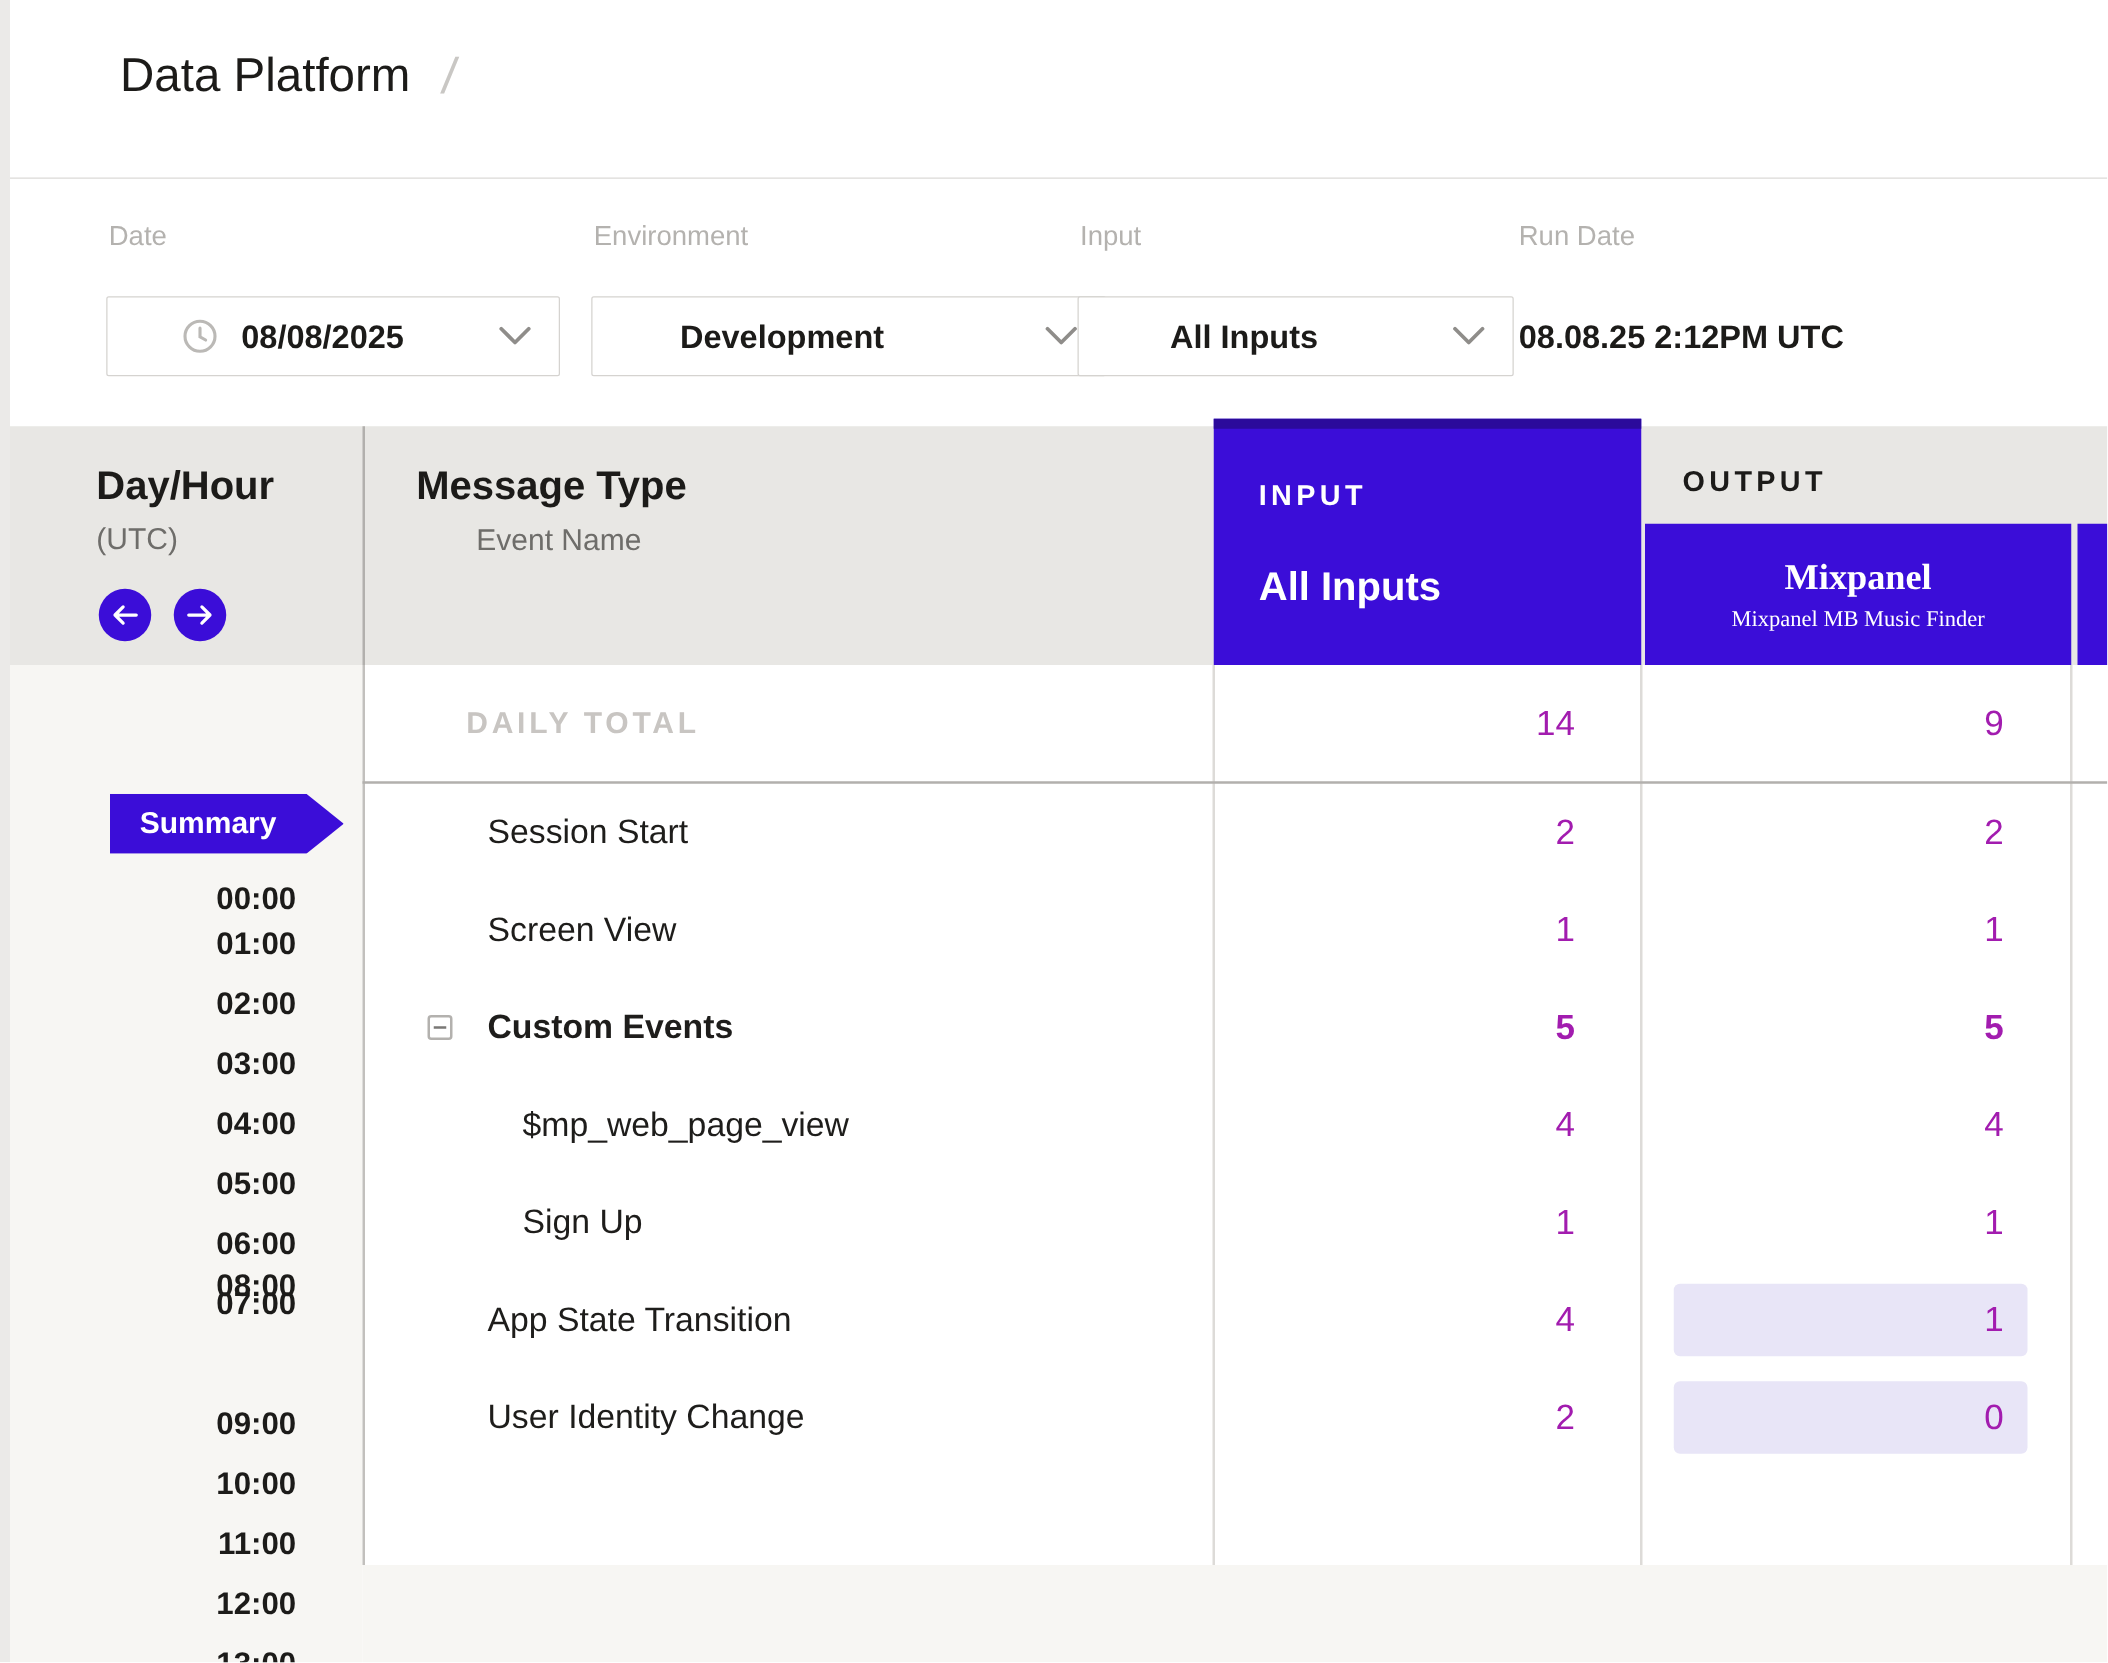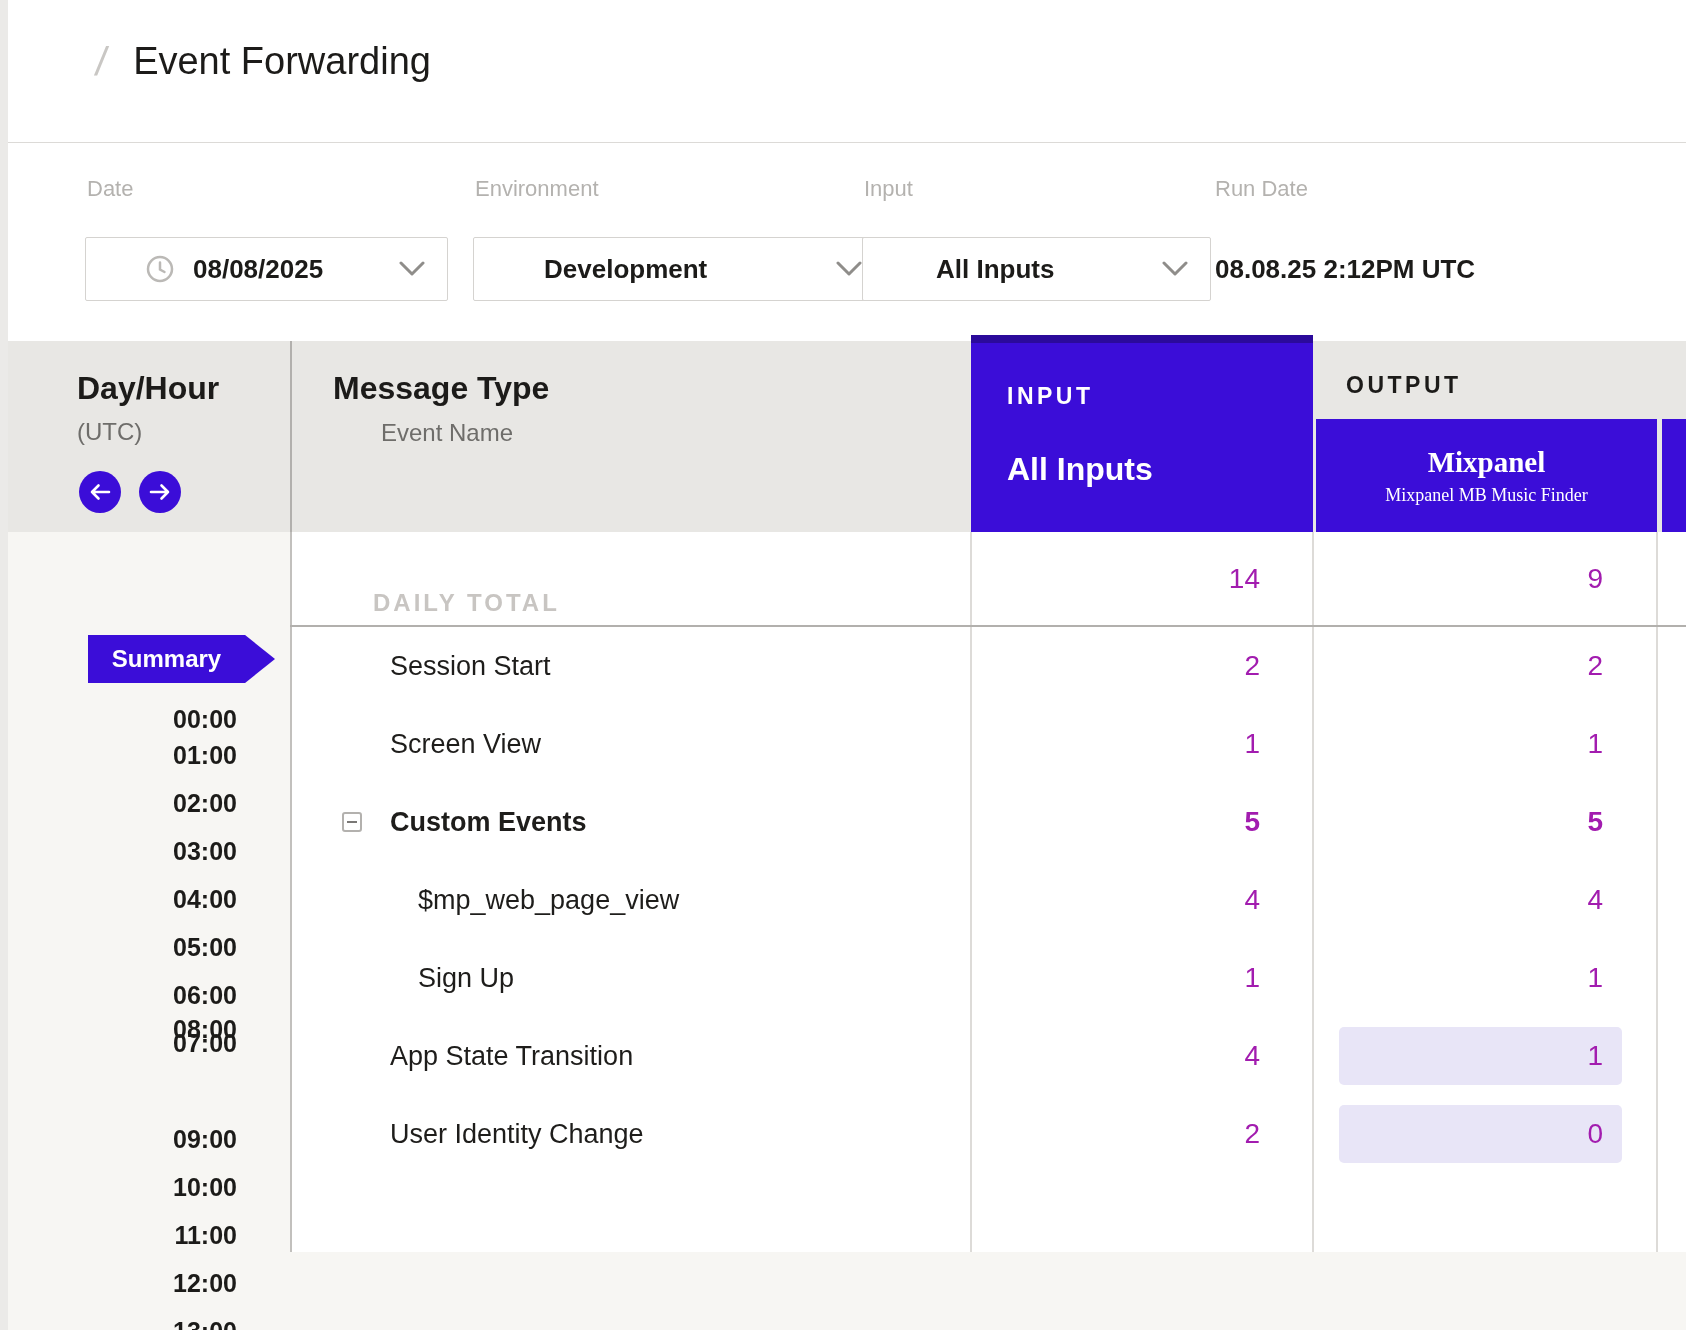--- a/index.html
+++ b/index.html
@@ -44,21 +44,21 @@
   .next-block{position:absolute;left:1662px;top:419px;width:24px;height:113px;background:var(--purple,#3B0DD8);}
 
   
   .hour-col-bg{position:absolute;left:8px;top:532px;width:282px;height:798px;background:#F7F6F3;}
   .bottom-band{position:absolute;left:290px;top:1252px;right:0;height:78px;background:#F7F6F3;}
   .vdiv-body{position:absolute;top:532px;width:2px;height:720px;background:#DDDBD8;}
   .vdiv-hour-body{position:absolute;left:290px;top:532px;width:2px;height:720px;background:#C2C0BD;}
   .hdiv-total{position:absolute;left:290px;top:625px;right:0;height:2px;background:#B2B0AD;}
 
   .daily-total-row{position:absolute;left:0;top:532px;width:1686px;height:93px;}
-  .dt-label{position:absolute;left:373px;top:50%;transform:translateY(-50%);font-size:24px;font-weight:700;letter-spacing:3px;color:#C8C5C2;margin-top:24px;}
+  .dt-label{position:absolute;left:373px;top:50%;transform:translateY(-50%);font-size:24px;font-weight:700;letter-spacing:3px;color:#C8C5C2;}
 
   .rows-wrap{position:absolute;left:0;top:627px;width:1686px;height:625px;}
   .mrow{position:absolute;left:0;width:100%;height:78px;}
   .mlabel{position:absolute;left:390px;top:50%;transform:translateY(-50%);font-size:27px;color:#1E1D1B;}
   .mlabel.indent{left:418px;}
   .bold{font-weight:700;}
   .expander{position:absolute;left:342px;top:50%;transform:translateY(-50%);width:20px;height:20px;
             border:2px solid #B3B1AE;border-radius:3px;box-sizing:border-box;cursor:pointer;background:#fff;}
   .expander::after{content:"";position:absolute;left:3px;right:3px;top:50%;height:2px;margin-top:-1px;background:#7A7876;}
   .cell{position:absolute;top:50%;transform:translateY(-50%);font-size:28px;text-align:right;color:#a21caf;}
@@ -76,22 +76,22 @@
 </style>
 </head>
 <body>
 
 <div class="page">
 
   <div class="left-strip"></div>
 
   <div class="top-header">
     <div class="breadcrumb">
+      <span>Data Platform</span>
       <span class="crumb-sep">/</span>
-      <span>Event Forwarding</span>
     </div>
   </div>
 
   <div>
     <span class="filter-label" style="left:87px">Date</span>
     <span class="filter-label" style="left:475px">Environment</span>
     <span class="filter-label" style="left:864px">Input</span>
     <span class="filter-label" style="left:1215px">Run Date</span>
 
     <div class="fbox" style="left:85px;width:363px;">

